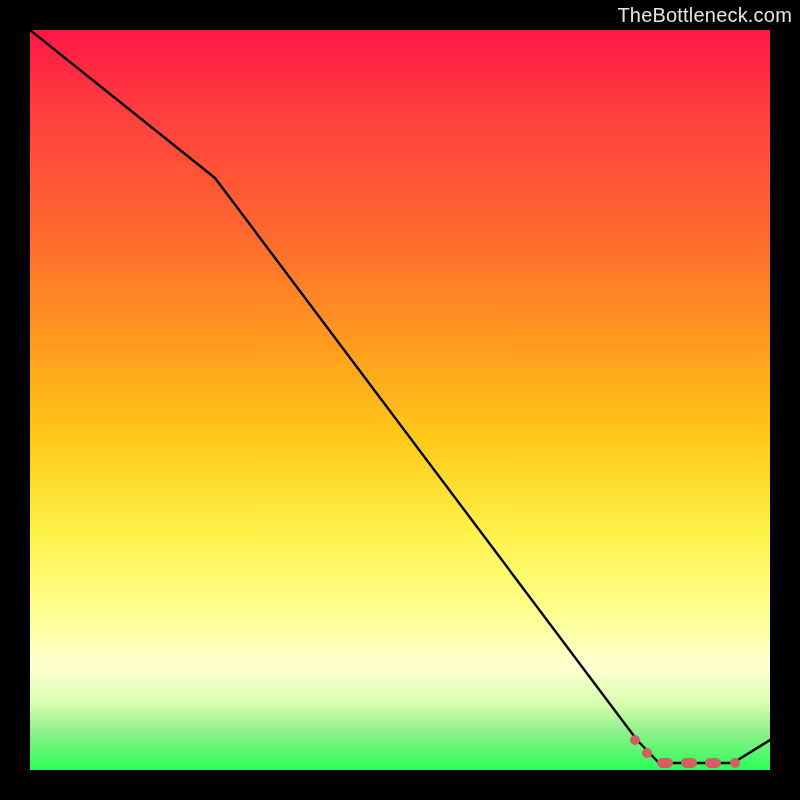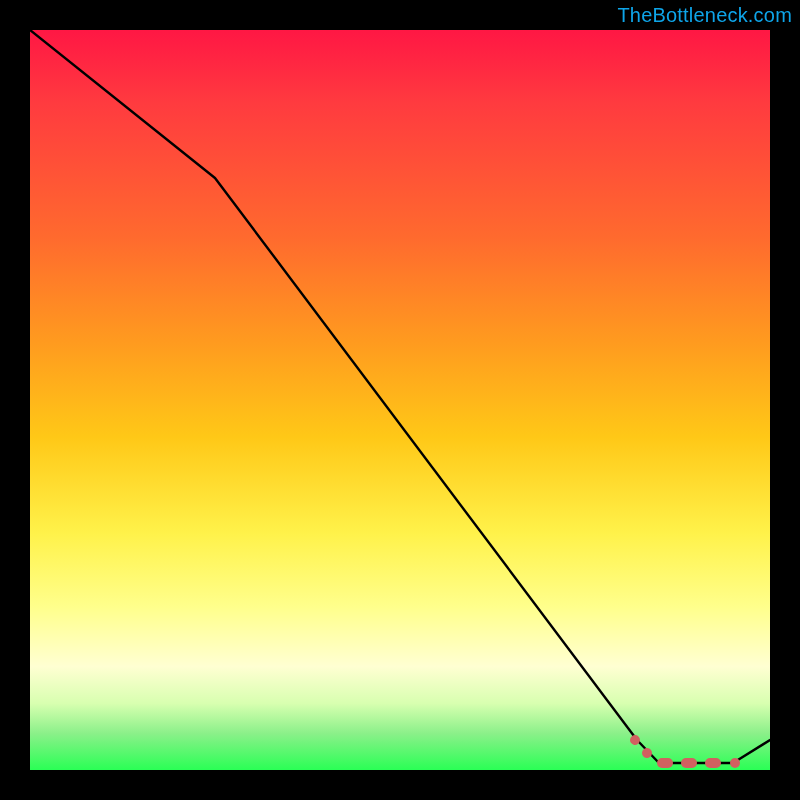--- a/index.html
+++ b/index.html
@@ -43,21 +43,21 @@
     left: 0;
     top: 0;
     width: 740px;
     height: 740px;
     pointer-events: none;
   }
   .watermark {
     position: absolute;
     top: 4px;
     right: 8px;
-    color: #0ea5e9;
+    color: #e5e5e5;
     font-size: 20px;
     letter-spacing: 0.2px;
     font-weight: 500;
     user-select: none;
   }
   .dash-group {
     position: absolute;
     left: 0;
     top: 0;
     width: 740px;

